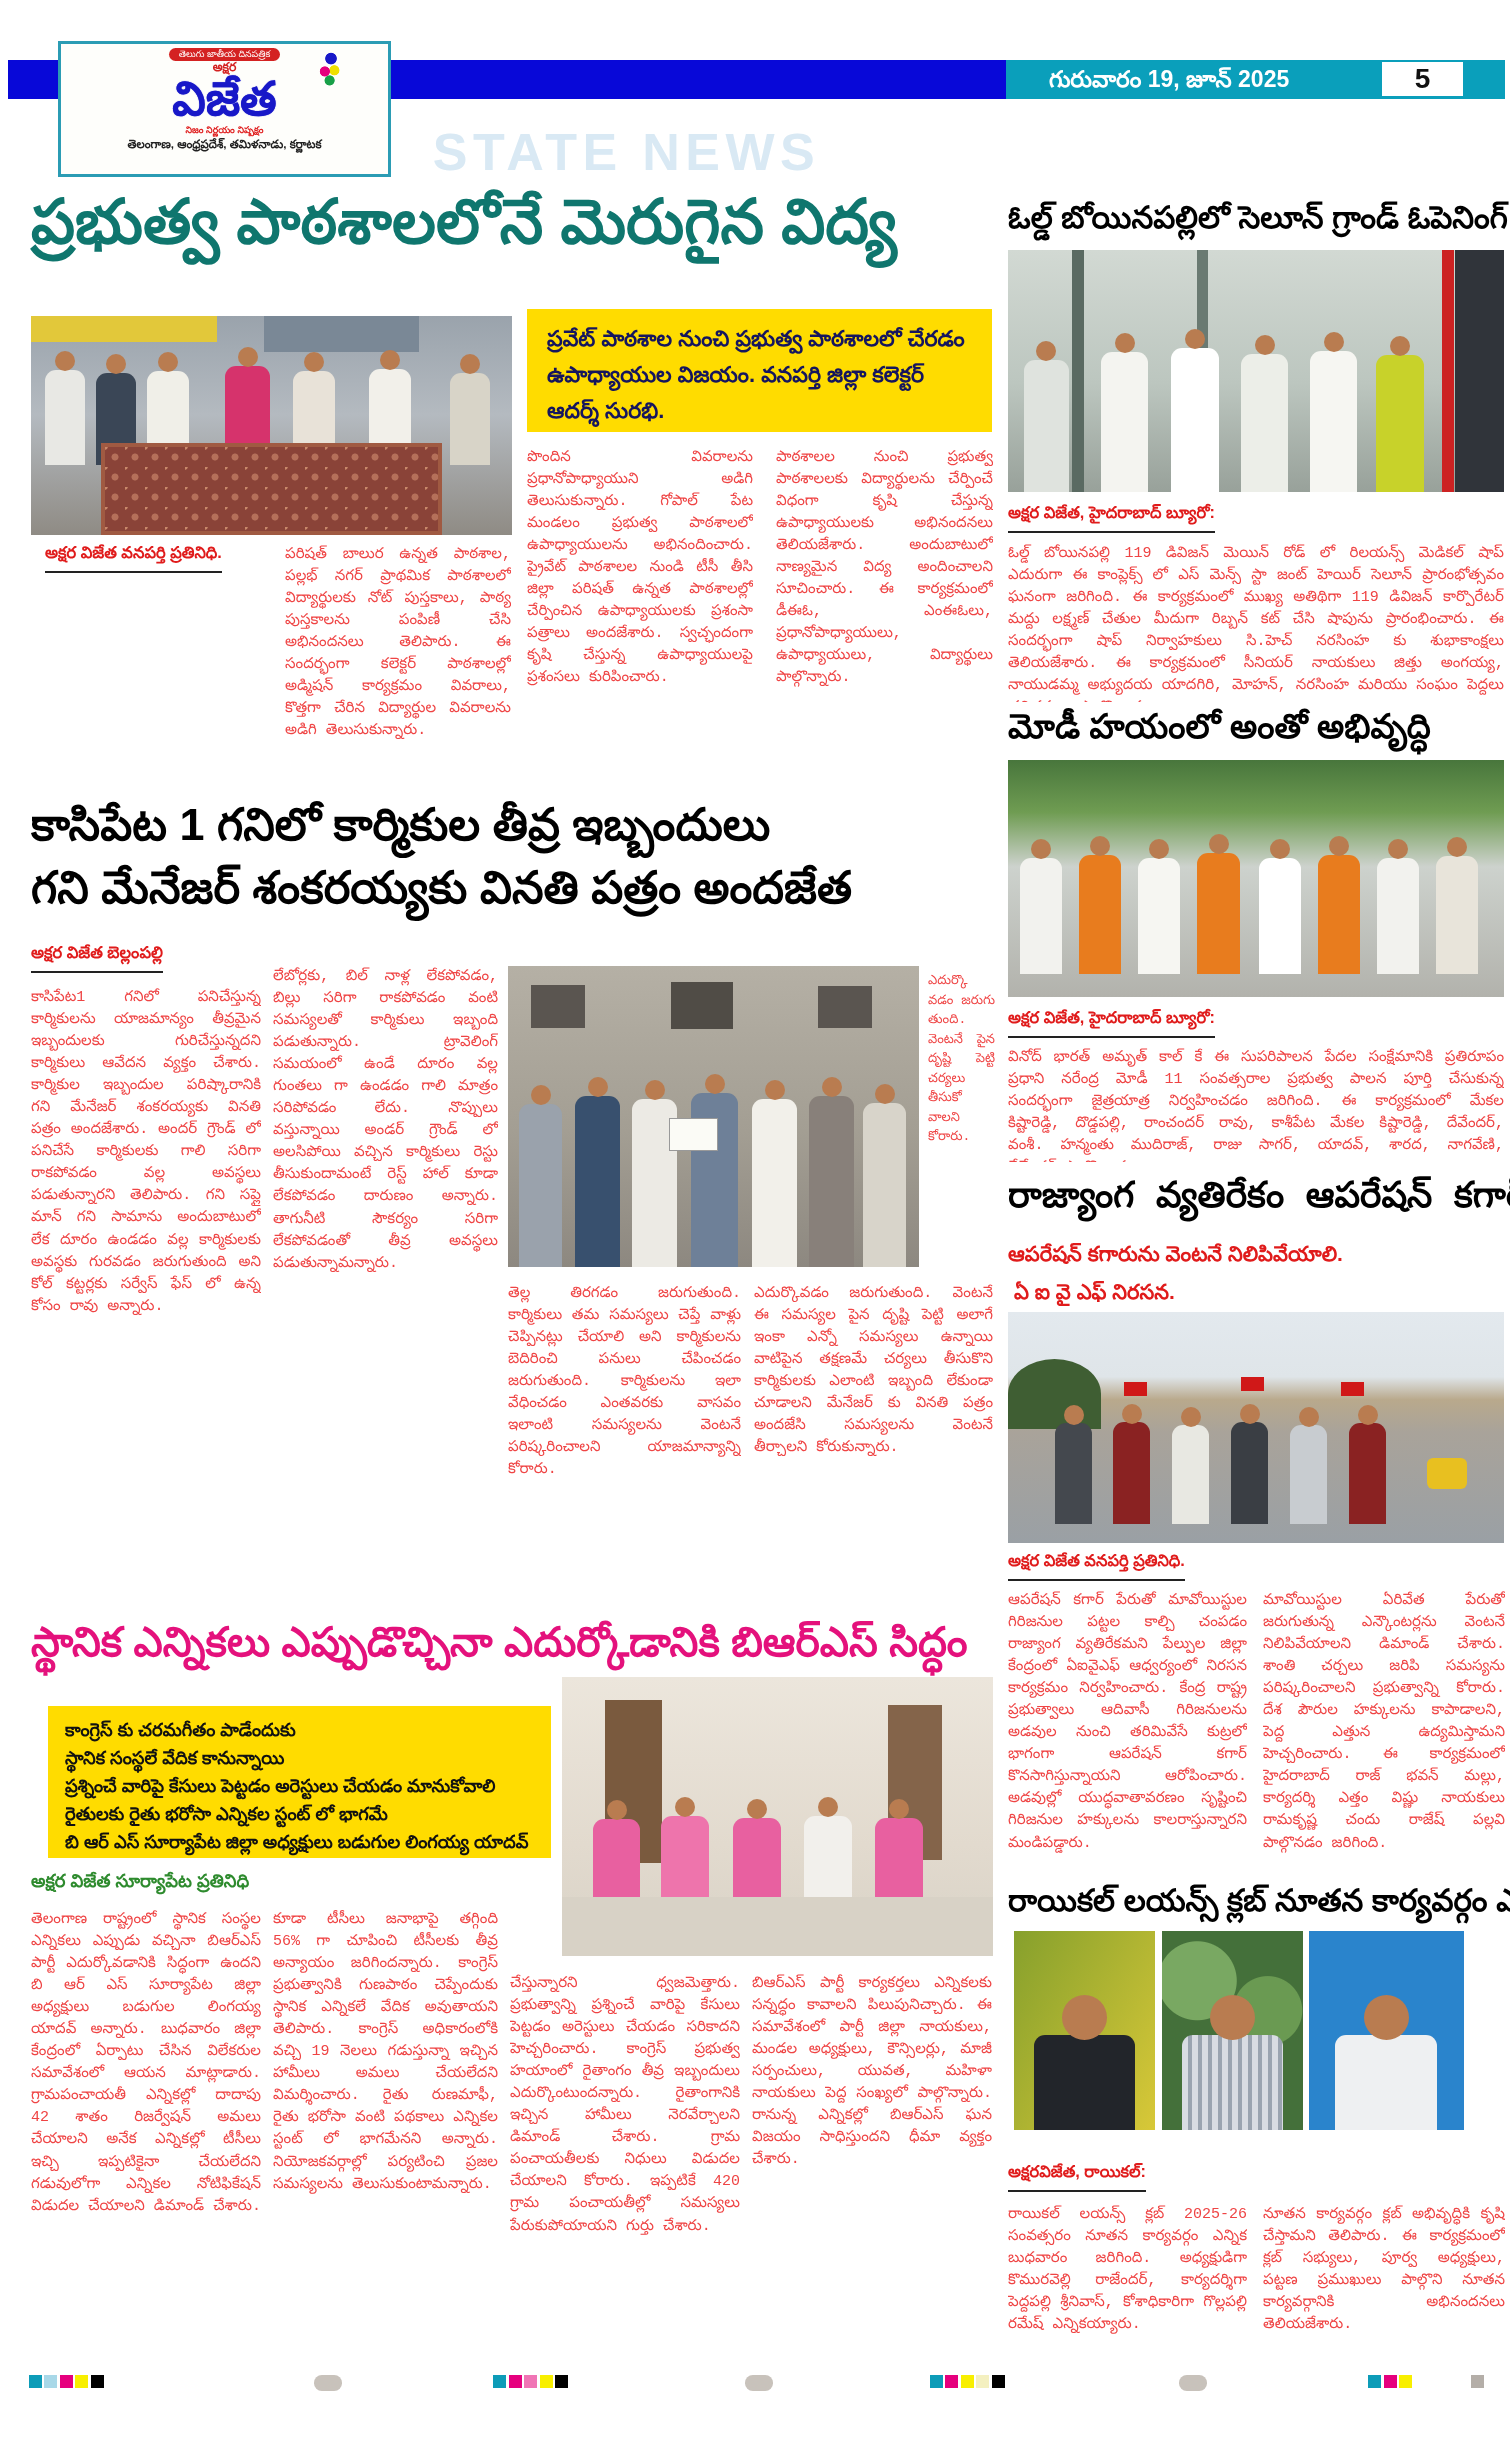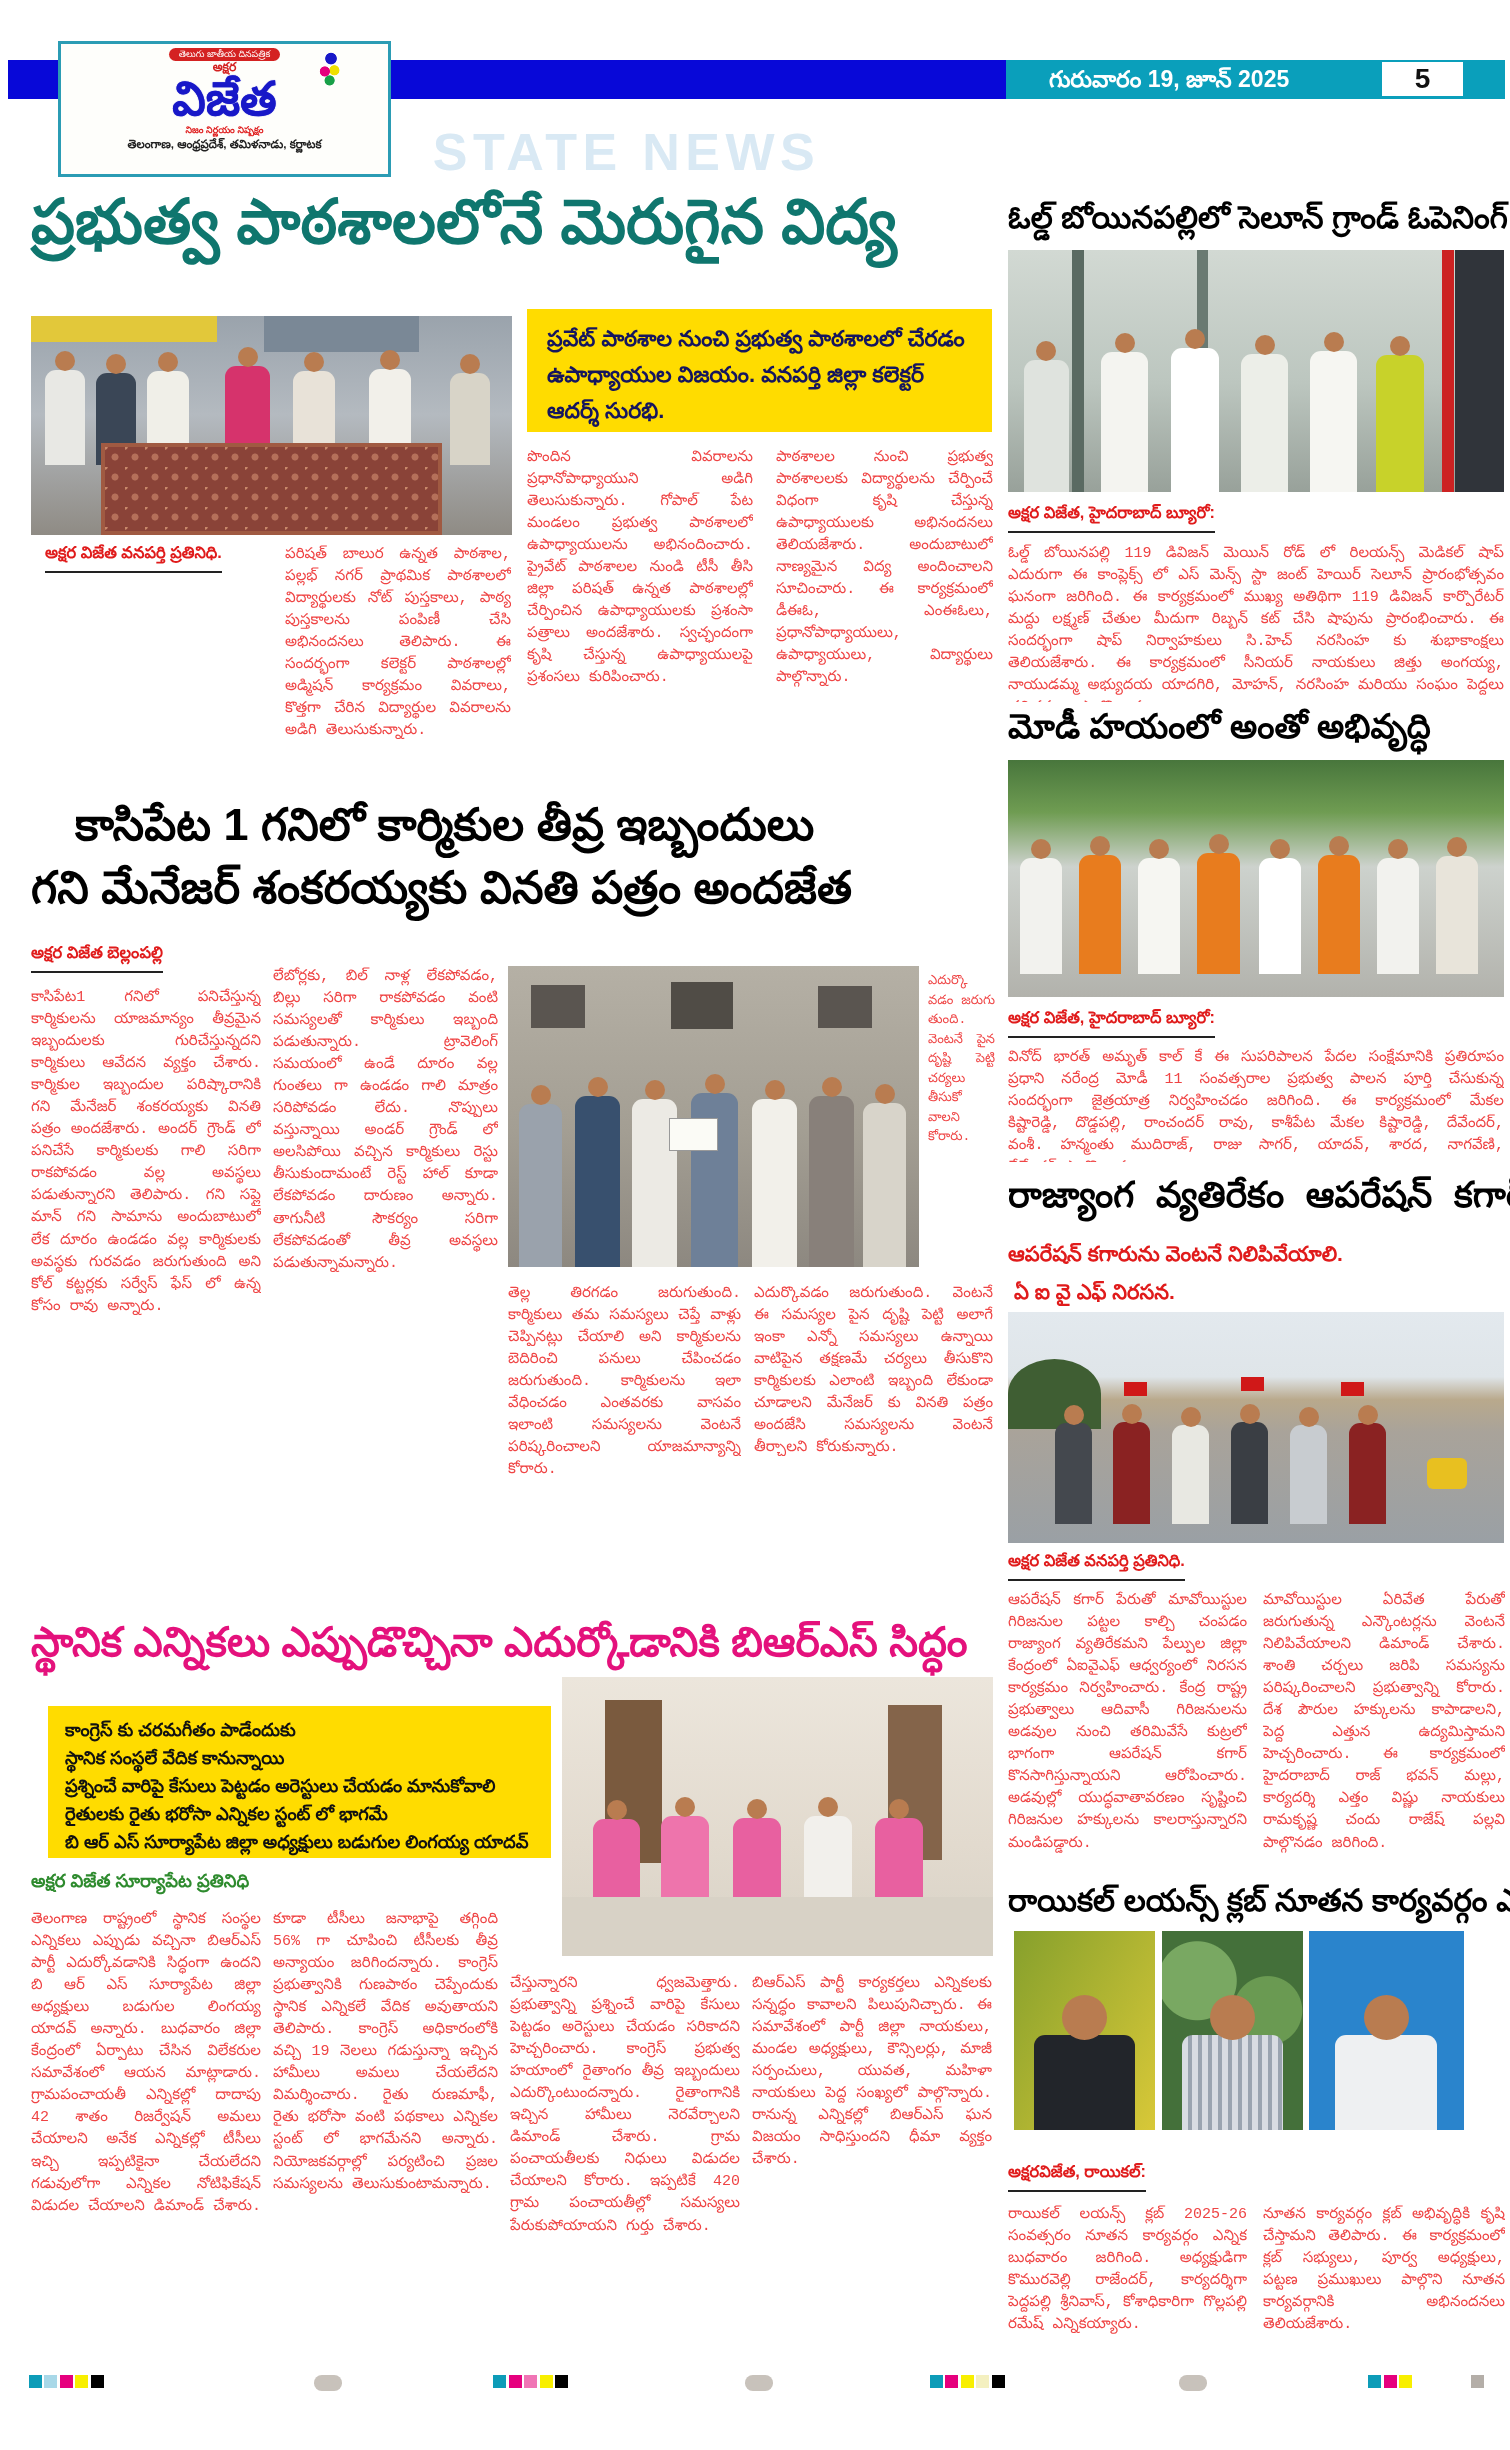--- a/index.html
+++ b/index.html
@@ -156,21 +156,21 @@
     <i style="left:164px;bottom:18.6px;width:37px;height:99px;background:#e8e8e2;"></i>
     <i style="left:223px;bottom:18.6px;width:37px;height:102px;background:#3a3e44;"></i>
     <i style="left:282px;bottom:18.6px;width:37px;height:99px;background:#c8ccd0;"></i>
     <i style="left:341px;bottom:18.6px;width:37px;height:101px;background:#8a2222;"></i>
   </div>
 
   <div class="byline" style="left:1008px;top:1551px;">అక్షర విజేత వనపర్తి ప్రతినిధి.</div>
   <div class="col" style="left:1008px;top:1590px;width:239px;height:301px;">ఆపరేషన్ కగార్ పేరుతో మావోయిస్టుల గిరిజనుల పట్టల కాల్చి చంపడం రాజ్యాంగ వ్యతిరేకమని పేల్పుల జిల్లా కేంద్రంలో ఏఐవైఎఫ్ ఆధ్వర్యంలో నిరసన కార్యక్రమం నిర్వహించారు. కేంద్ర రాష్ట్ర ప్రభుత్వాలు ఆదివాసీ గిరిజనులను అడవుల నుంచి తరిమివేసే కుట్రలో భాగంగా ఆపరేషన్ కగార్ కొనసాగిస్తున్నాయని ఆరోపించారు. అడవుల్లో యుద్ధవాతావరణం సృష్టించి గిరిజనుల హక్కులను కాలరాస్తున్నారని మండిపడ్డారు.</div>
   <div class="col" style="left:1263px;top:1590px;width:242px;height:301px;">మావోయిస్టుల ఏరివేత పేరుతో జరుగుతున్న ఎన్కౌంటర్లను వెంటనే నిలిపివేయాలని డిమాండ్ చేశారు. శాంతి చర్చలు జరిపి సమస్యను పరిష్కరించాలని ప్రభుత్వాన్ని కోరారు. దేశ పౌరుల హక్కులను కాపాడాలని, పెద్ద ఎత్తున ఉద్యమిస్తామని హెచ్చరించారు. ఈ కార్యక్రమంలో హైదరాబాద్ రాజ్ భవన్ మల్లు, కార్యదర్శి ఎత్తం విష్ణు నాయకులు రామకృష్ణ చందు రాజేష్ పల్లవి పాల్గొనడం జరిగింది.</div>
 
-  <div class="headline" style="left:31px;top:799px;font-size:45px;margin-left:44px;">కాసిపేట 1 గనిలో కార్మికుల తీవ్ర ఇబ్బందులు</div>
+  <div class="headline" style="left:31px;top:799px;font-size:45px;">కాసిపేట 1 గనిలో కార్మికుల తీవ్ర ఇబ్బందులు</div>
   <div class="headline" style="left:31px;top:862px;font-size:45px;">గని మేనేజర్ శంకరయ్యకు వినతి పత్రం అందజేత</div>
   <div class="byline" style="left:31px;top:943px;">అక్షర విజేత బెల్లంపల్లి</div>
 
   <div class="col" style="left:31px;top:987px;width:230px;height:596px;">కాసిపేట1 గనిలో పనిచేస్తున్న కార్మికులను యాజమాన్యం తీవ్రమైన ఇబ్బందులకు గురిచేస్తున్నదని కార్మికులు ఆవేదన వ్యక్తం చేశారు. కార్మికుల ఇబ్బందుల పరిష్కారానికి గని మేనేజర్ శంకరయ్యకు వినతి పత్రం అందజేశారు. అందర్ గ్రౌండ్ లో పనిచేసే కార్మికులకు గాలి సరిగా రాకపోవడం వల్ల అవస్థలు పడుతున్నారని తెలిపారు. గని సప్లై మాన్ గని సామాను అందుబాటులో లేక దూరం ఉండడం వల్ల కార్మికులకు అవస్థకు గురవడం జరుగుతుంది అని కోల్ కట్టర్లకు సర్వేస్ ఫేస్ లో ఉన్న కోసం రావు అన్నారు.</div>
   <div class="col" style="left:273px;top:966px;width:225px;height:616px;">లేబోర్లకు, బిల్ నాళ్ల లేకపోవడం, బిల్లు సరిగా రాకపోవడం వంటి సమస్యలతో కార్మికులు ఇబ్బంది పడుతున్నారు. ట్రావెలింగ్ సమయంలో ఉండే దూరం వల్ల గుంతలు గా ఉండడం గాలి మాత్రం సరిపోవడం లేదు. నొప్పులు వస్తున్నాయి అండర్ గ్రౌండ్ లో అలసిపోయి వచ్చిన కార్మికులు రెస్టు తీసుకుందామంటే రెస్ట్ హాల్ కూడా లేకపోవడం దారుణం అన్నారు. తాగునీటి సౌకర్యం సరిగా లేకపోవడంతో తీవ్ర అవస్థలు పడుతున్నామన్నారు.</div>
 
   <div class="photo ph-mine" style="left:508px;top:966px;width:411px;height:301px;">
     <b style="left:23px;top:18.6px;width:54px;height:43px;background:#5a5550;"></b>
     <b style="left:163px;top:15.5px;width:62px;height:47px;background:#504c46;"></b>
     <b style="left:310px;top:20px;width:54px;height:42px;background:#5a5550;"></b>

